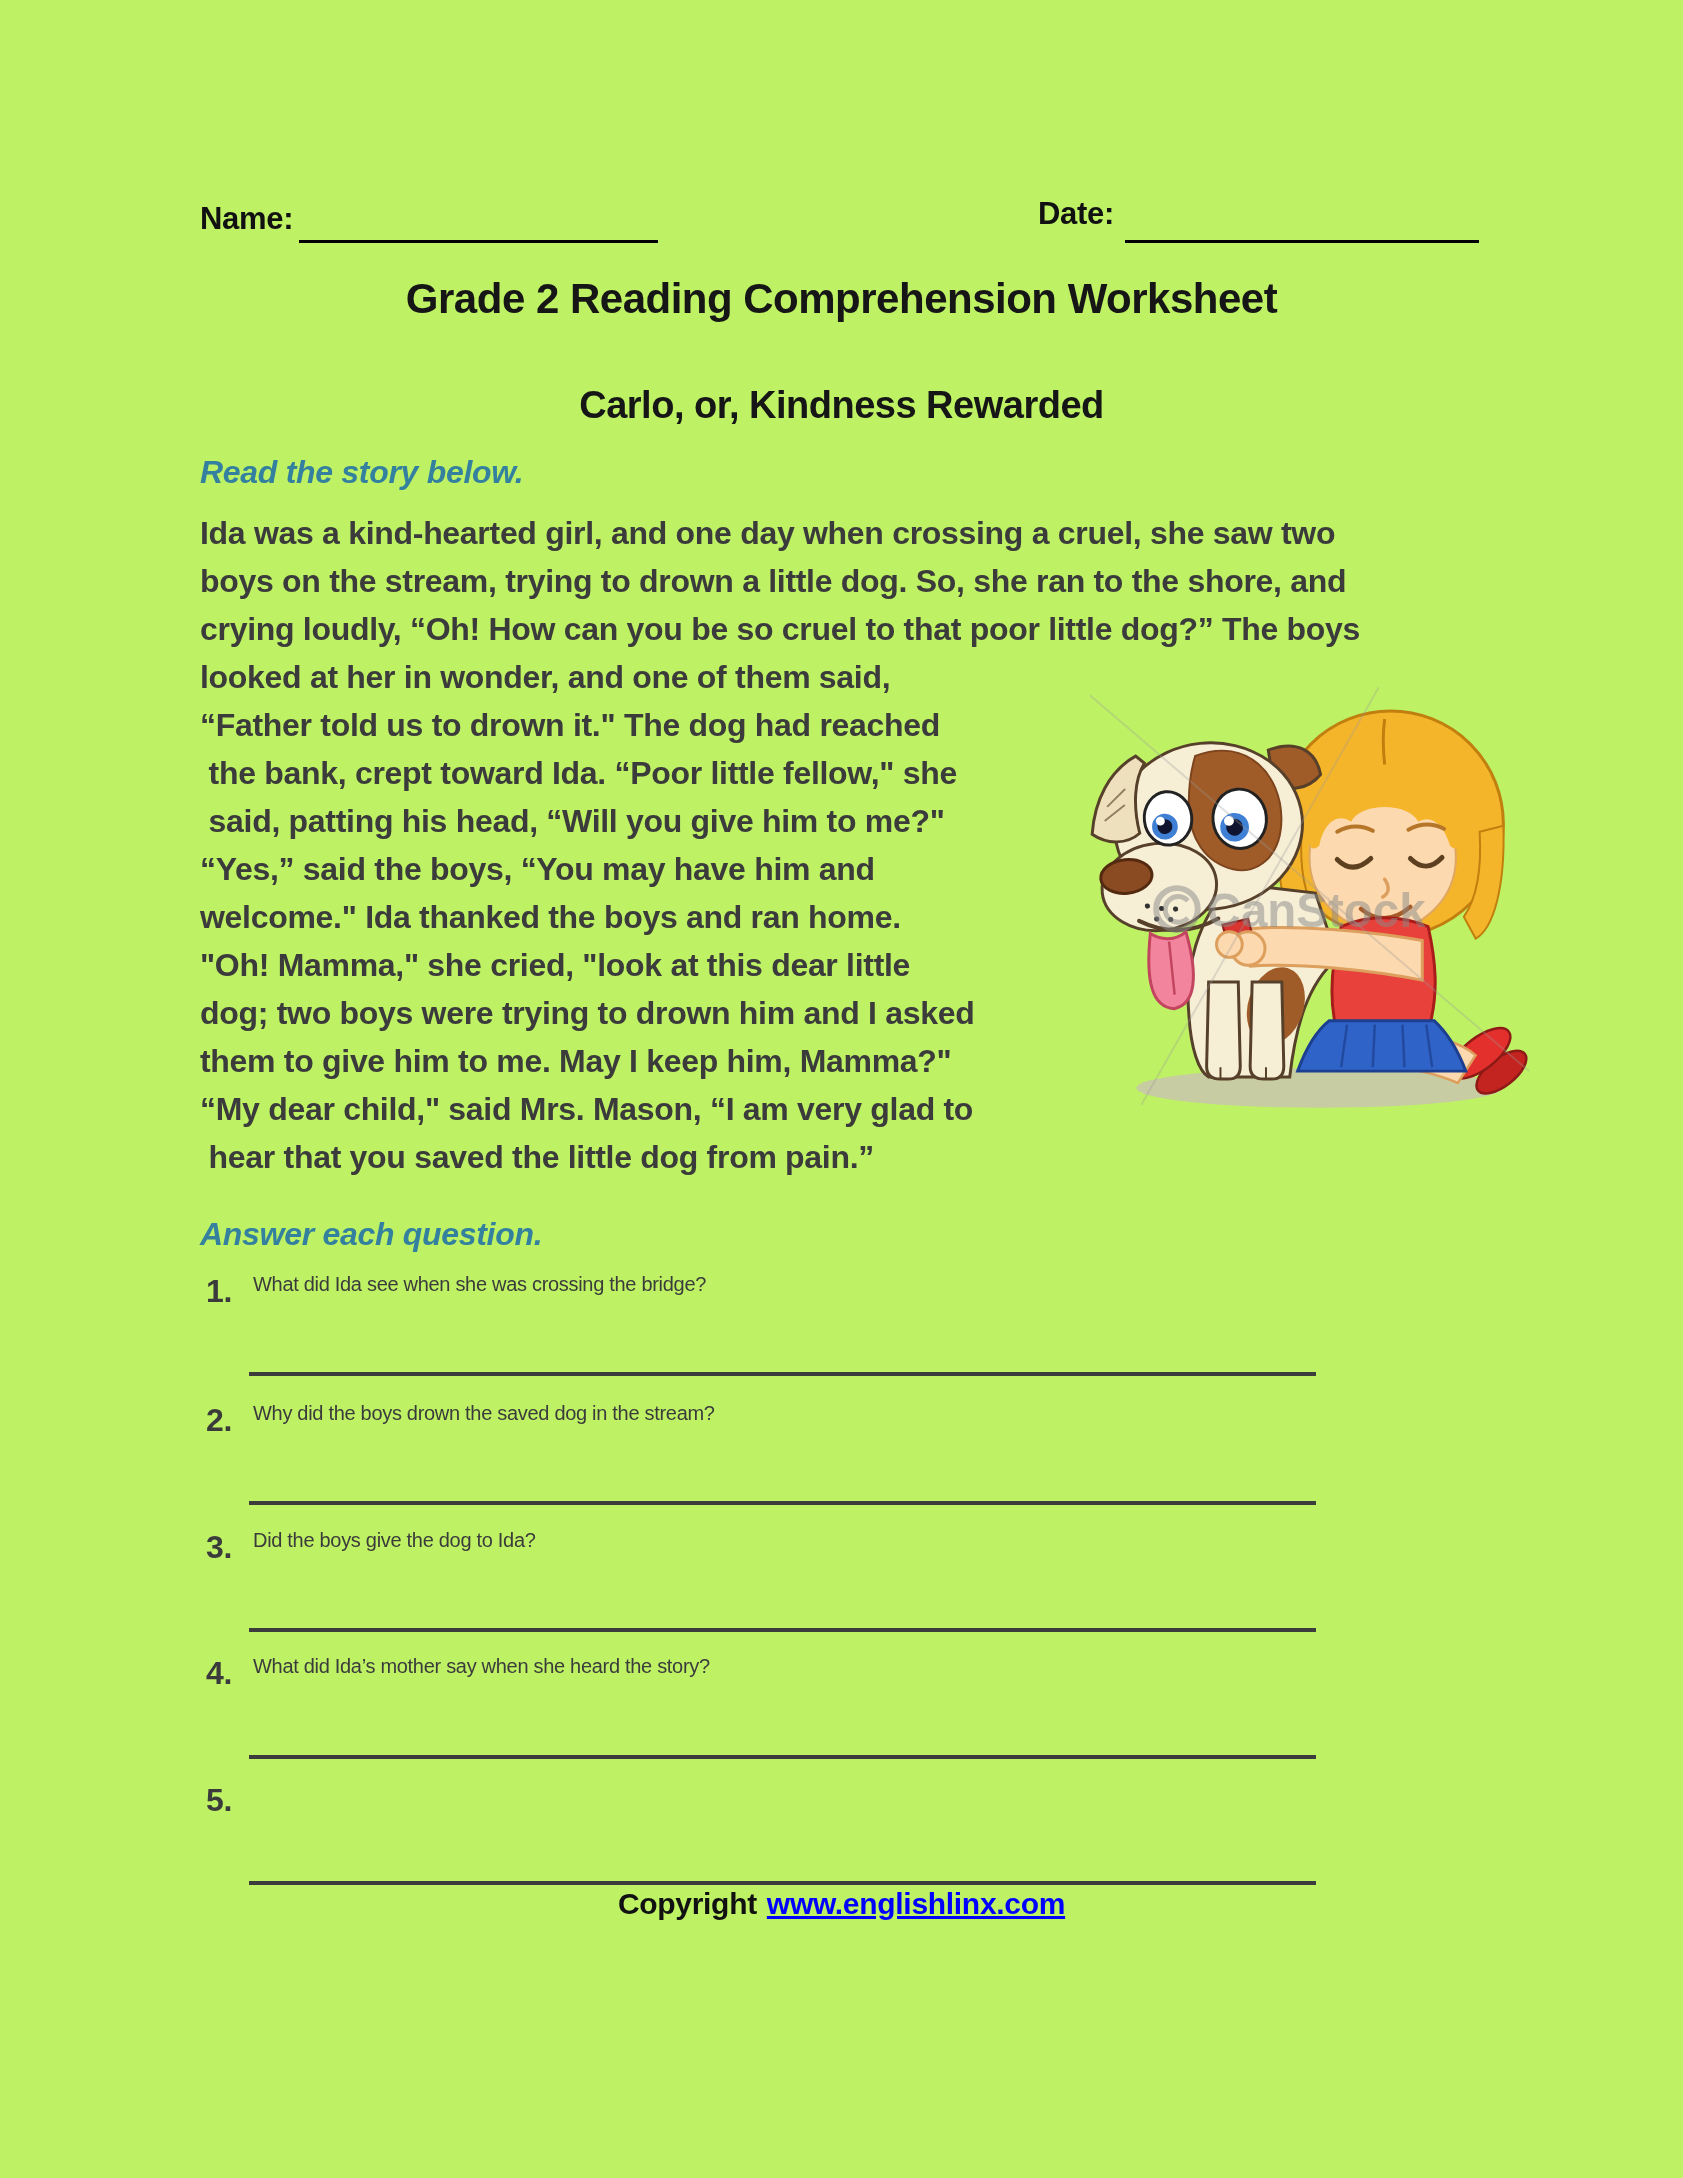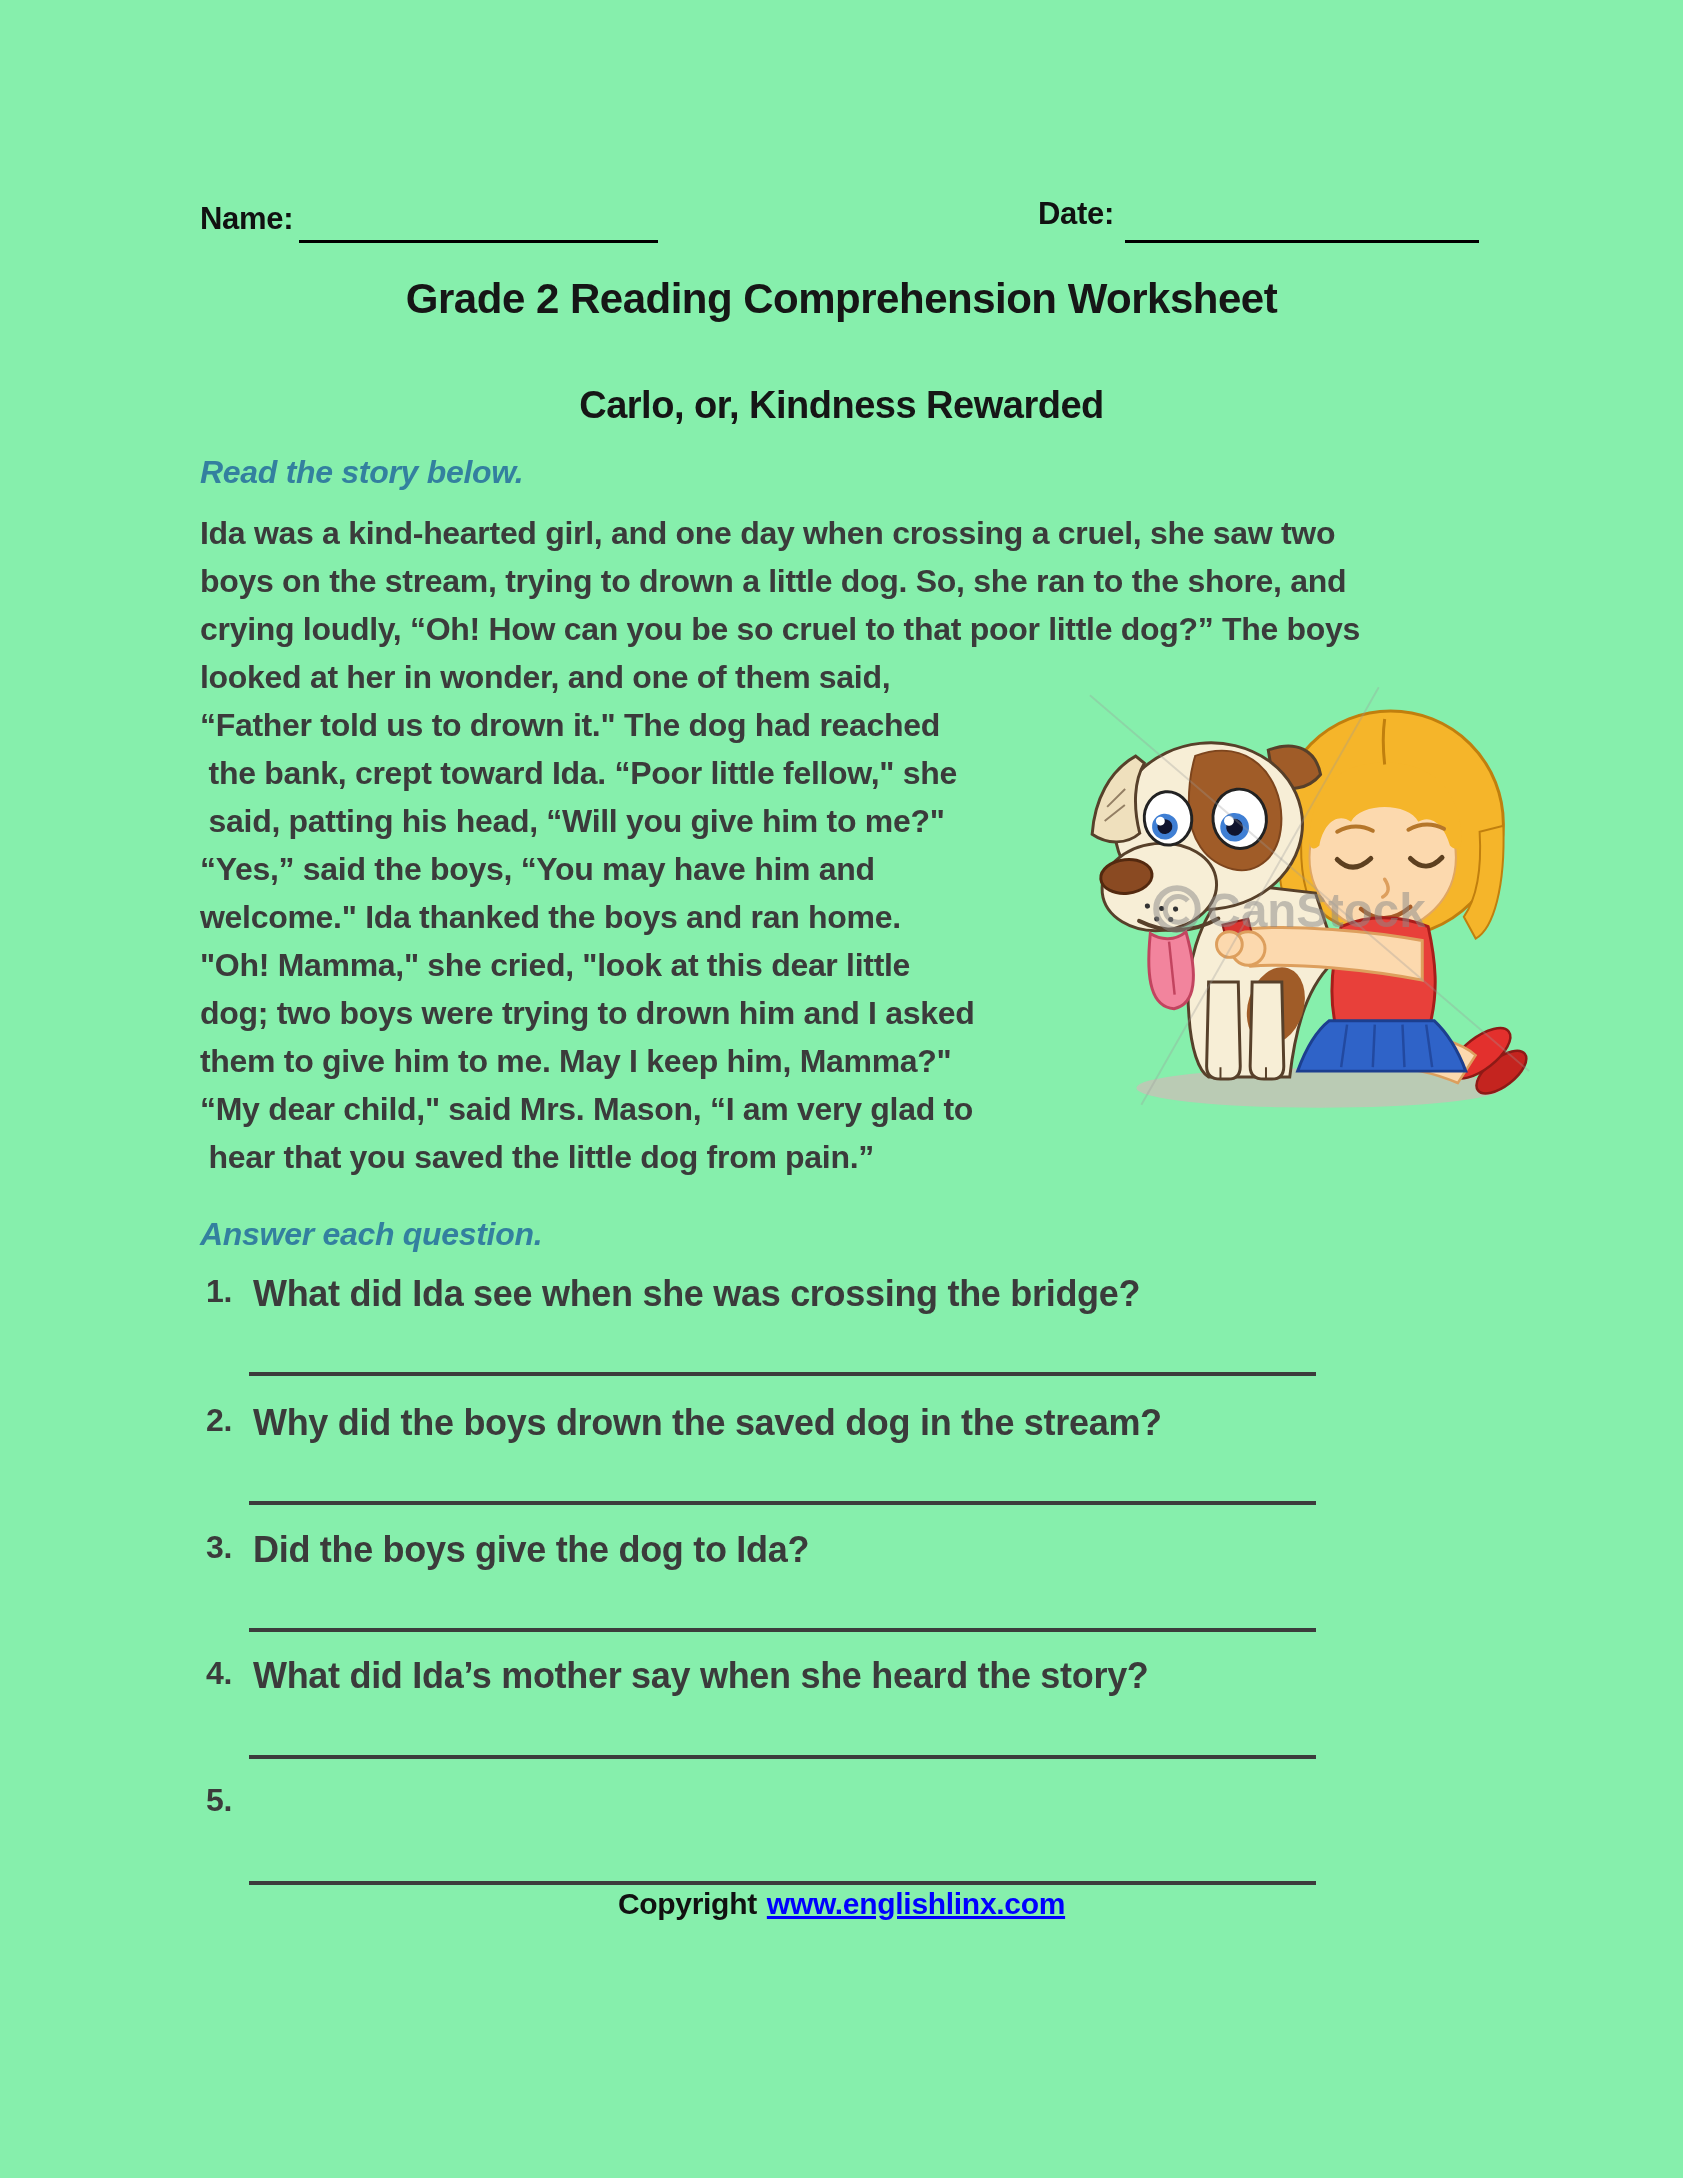--- a/index.html
+++ b/index.html
@@ -1,17 +1,17 @@
 <!DOCTYPE html>
 <html><head>
 <meta charset="utf-8">
 <style>
   html,body{margin:0;padding:0;background:#fff;}
   .page{
-    position:relative;width:1683px;height:2178px;background:#86efac;
+    position:relative;width:1683px;height:2178px;background:#bef264;
     font-family:"Liberation Sans",sans-serif;overflow:hidden;
   }
   .abs{position:absolute;}
   
   .field-label{font-size:31px;font-weight:bold;color:#111;letter-spacing:-0.3px;}
   .write-line{border-bottom:3px solid #000;height:36px;}
   .name-label{left:200px;top:201px;}
   .name-line{left:299px;top:204px;width:359px;}
   .date-label{left:1038px;top:196px;}
   .date-line{left:1125px;top:204px;width:354px;}
@@ -25,21 +25,21 @@
   .story{left:200px;top:509px;}
   .story-line{
     font-size:32px;font-weight:bold;color:#3b3b3b;letter-spacing:-0.3px;
     line-height:48px;height:48px;white-space:pre;
   }
   
   .illustration{left:1082px;top:677px;width:455px;height:446px;}
   
   .question{left:206px;width:1188px;display:flex;}
   .q-num{font-size:32px;font-weight:bold;color:#3b3b3b;width:47px;flex:0 0 47px;letter-spacing:-0.3px;}
-  .q-text{font-size:36px;font-weight:bold;color:#3b3b3b;letter-spacing:-0.3px;white-space:pre;}
+  .q-text{font-size:20px;font-weight:normal;color:#3b3b3b;letter-spacing:-0.3px;white-space:pre;}
   .answer-line{left:249px;width:1067px;border-bottom:4px solid #3c3c3c;height:30px;}
   .q-pos-0{top:1273px;} .a-pos-0{top:1342px;}
   .q-pos-1{top:1402px;} .a-pos-1{top:1471px;}
   .q-pos-2{top:1529px;} .a-pos-2{top:1598px;}
   .q-pos-3{top:1655px;} .a-pos-3{top:1725px;}
   .q-pos-4{top:1782px;} .a-pos-4{top:1851px;}
   
   .copyright{left:0;top:1887px;width:1683px;text-align:center;font-size:30px;font-weight:bold;color:#111;letter-spacing:-0.3px;}
   .copyright a{color:#0000ff;text-decoration:underline;cursor:pointer;margin-left:10px;}
 </style>

